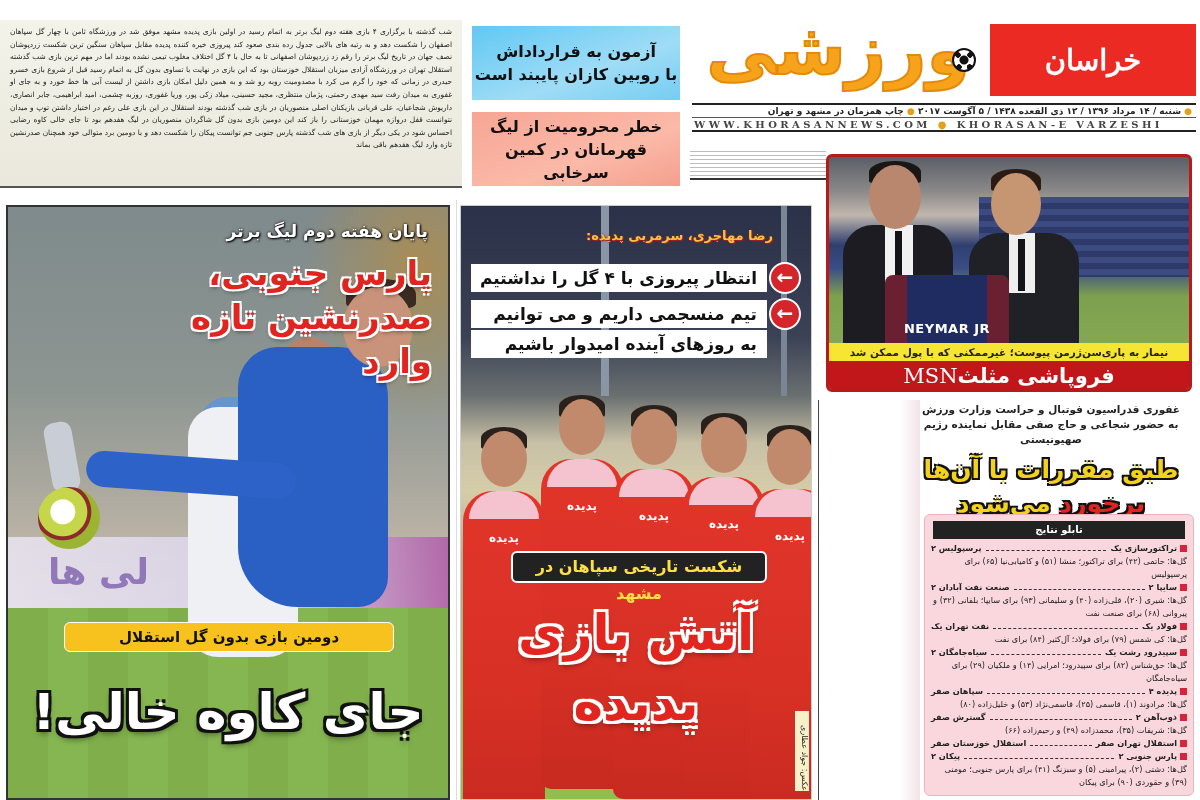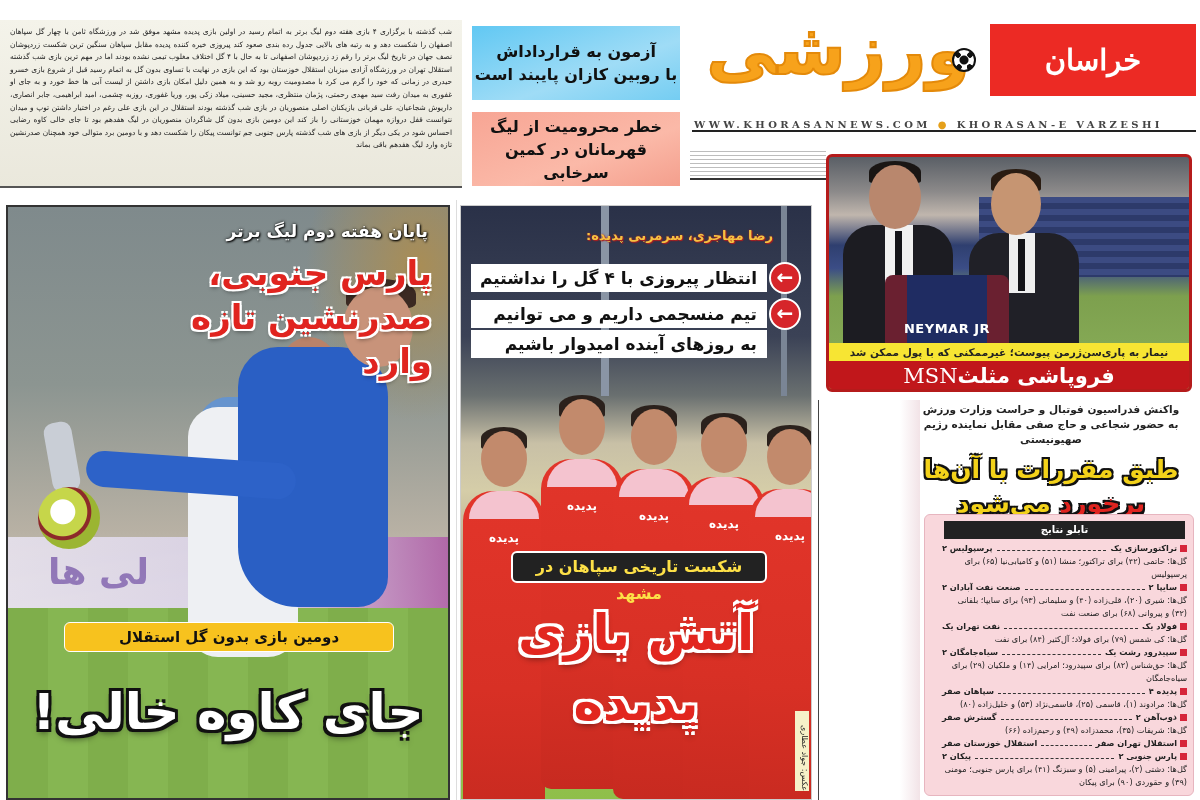--- a/index.html
+++ b/index.html
@@ -261,21 +261,21 @@
   .fed-title {
     margin-top: 6px; font-size: 25px; line-height: 34px; font-weight: bold; color: #f3d21a;
     text-shadow: -2px -2px 0 #111, 2px -2px 0 #111, -2px 2px 0 #111, 2px 2px 0 #111;
   }
   .fed-title .red { color: #e0241f; }
 
   
   .results {
     left: 924px; top: 514px; width: 270px; height: 282px;
     background: #f9d7dc; border: 1px solid #e7b5bf; border-radius: 6px;
-    padding: 4px 4px 0 15px; overflow: hidden;
+    padding: 4px 4px 0 4px; overflow: hidden;
   }
   .results-head {
     background: #222; color: #fff; font-size: 10px; line-height: 18px; text-align: center; font-weight: bold;
     margin: 2px 4px 3px 4px;
   }
   .res-row { font-size: 8.2px; line-height: 13px; color: #222; padding: 0 2px; }
   .res-row.match { font-weight: bold; display: flex; justify-content: space-between; }
   .res-row.match .sq { display: inline-block; width: 7px; height: 7px; background: #d6253a; margin-left: 3px; vertical-align: middle; }
   .res-row.match .dash { flex: 1; border-bottom: 1px dashed #333; margin: 0 4px 4px; }
 
@@ -305,20 +305,26 @@
 </div>
 
 <div class="abs masthead">
   <div class="mast-red">
     <span>خراسان</span>
   </div>
   <div class="mast-orange">
     <span>ورزشی</span>
   </div>
   <div class="ball"></div>
+  <div class="dateline">
+    <span class="dot">●</span>
+    <span>شنبه / ۱۴ مرداد ۱۳۹۶ / ۱۲ ذی القعده ۱۴۳۸ / ۵ آگوست ۲۰۱۷</span>
+    <span class="dot">●</span>
+    <span>چاپ همزمان در مشهد و تهران</span>
+  </div>
   <div class="urlline">
     <span>WWW.KHORASANNEWS.COM</span>
     <span class="dot"> ● </span>
     <span>KHORASAN-E VARZESHI</span>
   </div>
 </div>
 <div class="abs lined-strip"></div>
 
 <div class="abs feature-left">
   <div class="fl-banner-purple">
@@ -412,21 +418,21 @@
   <div class="nm-title">
     <span>فروپاشی مثلث</span><span class="latin">MSN</span>
   </div>
 </div>
 
 <div class="abs frame-line"></div>
 <div class="abs pink-edge"></div>
 
 <div class="abs fed-story">
   <div class="fed-kicker">
-    <div>واکنش فدراسیون فوتبال و حراست وزارت ورزش</div>
+    <div>غفوری فدراسیون فوتبال و حراست وزارت ورزش</div>
     <div>به حضور شجاعی و حاج صفی مقابل نماینده رژیم صهیونیستی</div>
   </div>
   <div class="fed-title">
     <div>طبق مقررات با آن‌ها</div>
     <div>
       <span class="red">برخورد</span>
       <span>می‌شود</span>
     </div>
   </div>
 </div>

